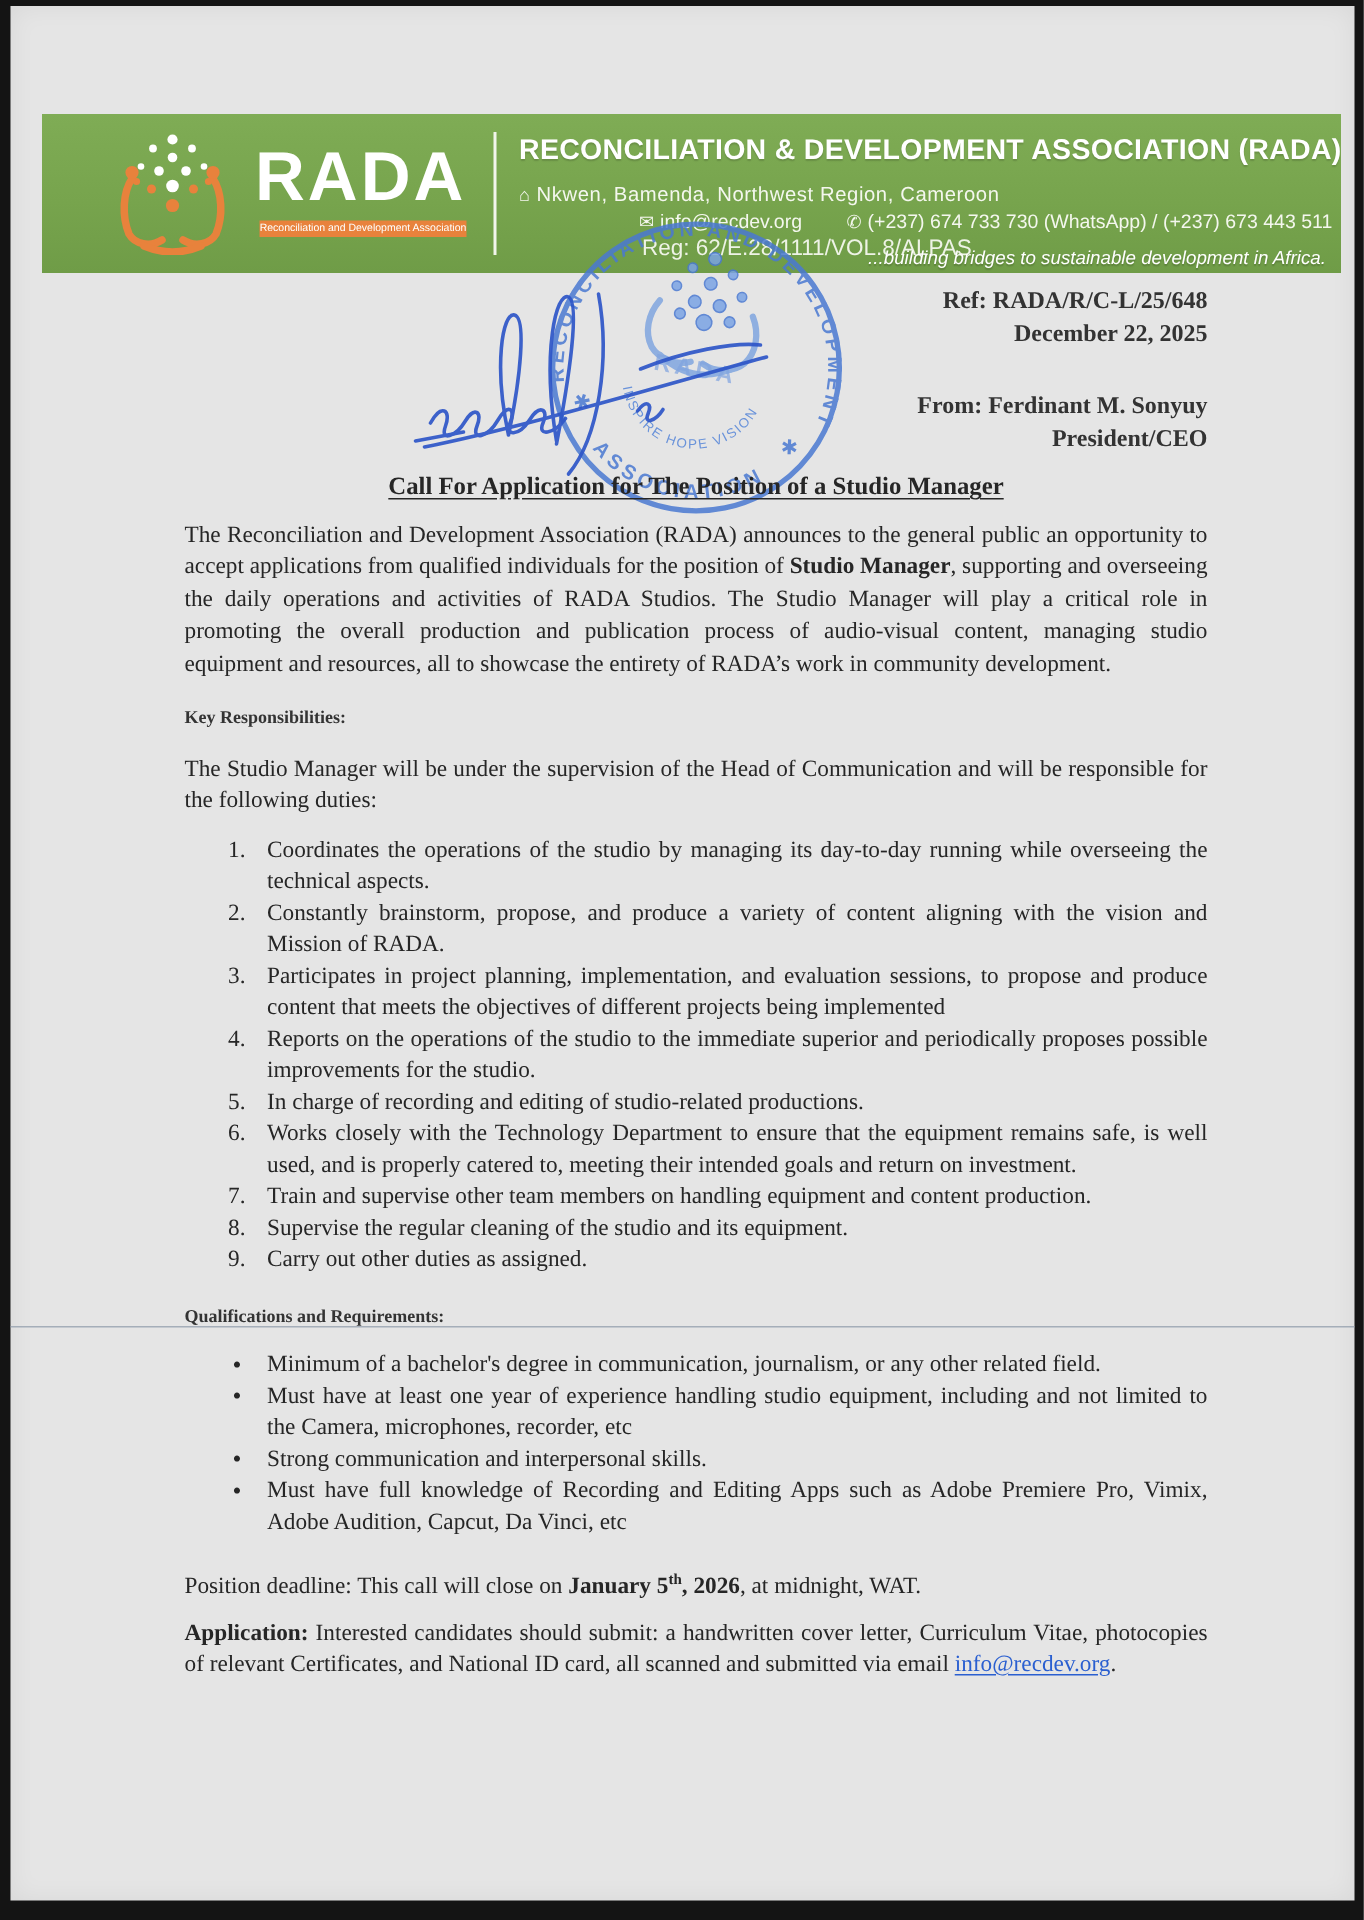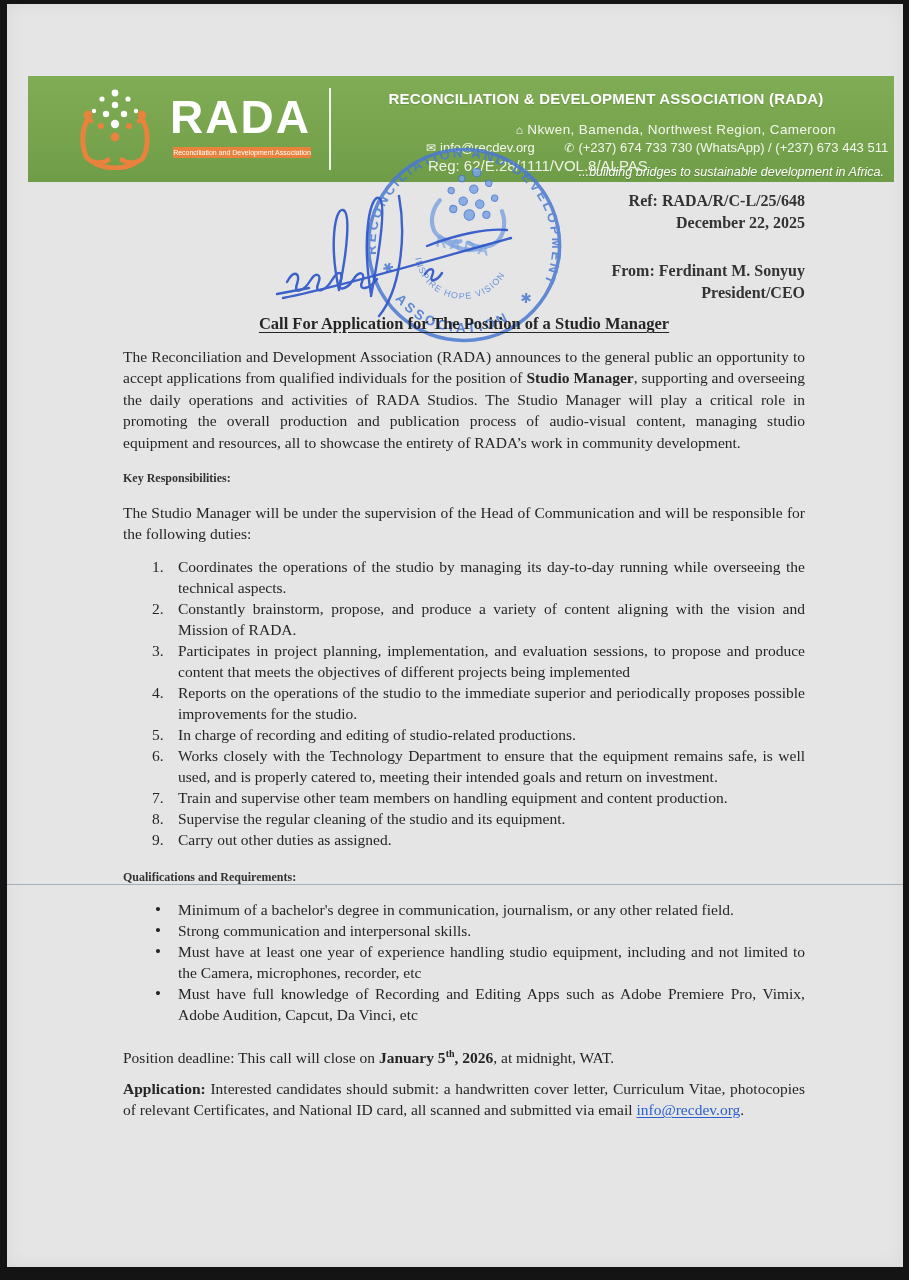--- a/index.html
+++ b/index.html
@@ -14,23 +14,23 @@
             font-family:"Liberation Sans", sans-serif; }
   .logo-icon { position:absolute; left:50px; top:10px; }
   .logo-word { position:absolute; left:142px; top:18px; color:#fff; font-size:46px;
                font-weight:bold; letter-spacing:2px; line-height:1; }
   .logo-strip { position:absolute; left:145px; top:71px; width:138px; height:11px;
                 background:#e8823c; color:#fff; font-size:7px; line-height:11px;
                 text-align:center; white-space:nowrap; overflow:hidden; }
   .divider { position:absolute; left:301px; top:12px; width:2px; height:82px; background:#f2f5ec; }
   .hdr-right { position:absolute; left:318px; top:0; width:548px; height:106px; color:#fff; }
   .hdr-title { position:absolute; left:0; top:14px; width:520px; text-align:center;
-               font-size:15px; font-weight:bold; letter-spacing:.2px;
+               font-size:19px; font-weight:bold; letter-spacing:.2px;
                text-shadow:0 1px 1px rgba(0,0,0,.15); white-space:nowrap; }
-  .hdr-addr { position:absolute; left:0; top:46px; width:490px; text-align:right;
+  .hdr-addr { position:absolute; left:0; top:46px; width:490px; text-align:left;
               font-size:13.5px; color:#f4f7ee; letter-spacing:.4px; }
   .hdr-contact { position:absolute; left:80px; top:64px; width:470px; font-size:13px;
                  color:#f4f7ee; white-space:nowrap; }
   .hdr-contact .phone { margin-left:26px; }
   .hdr-reg { position:absolute; left:82px; top:81px; font-size:15px; color:#eef3e6; }
   .ic { display:inline-block; margin-right:4px; font-size:12px; }
   .motto { position:absolute; right:10px; bottom:3px; font-size:12.5px; font-style:italic;
            color:#fff; text-shadow:0 1px 1px rgba(0,0,0,.2); }
 
   
@@ -198,22 +198,22 @@
       <li>Works closely with the Technology Department to ensure that the equipment remains safe, is well used, and is properly catered to, meeting their intended goals and return on investment.</li>
       <li>Train and supervise other team members on handling equipment and content production.</li>
       <li>Supervise the regular cleaning of the studio and its equipment.</li>
       <li>Carry out other duties as assigned.</li>
     </ol>
 
     <div class="sec-head" style="margin-top:17px">Qualifications and Requirements:</div>
 
     <ul class="qual">
       <li>Minimum of a bachelor's degree in communication, journalism, or any other related field.</li>
+      <li>Must have at least one year of experience handling studio equipment, including and not limited to the Camera, microphones, recorder, etc</li>
       <li>Strong communication and interpersonal skills.</li>
-      <li>Must have at least one year of experience handling studio equipment, including and not limited to the Camera, microphones, recorder, etc</li>
       <li>Must have full knowledge of Recording and Editing Apps such as Adobe Premiere Pro, Vimix, Adobe Audition, Capcut, Da Vinci, etc</li>
     </ul>
 
     <p class="deadline"><span>Position deadline: This call will close on </span><span class="h-bold"><span>January 5</span><sup>th</sup><span>, 2026</span></span><span>, at midnight, WAT.</span></p>
 
     <p class="application"><span class="h-bold">Application:</span><span> Interested candidates should submit: a handwritten cover letter, Curriculum Vitae, photocopies of relevant Certificates, and National ID card, all scanned and submitted via email </span><a href="#" class="email-link">info@recdev.org</a><span>.</span></p>
   </div>
 
   <div class="scan-line"></div>
 </div>

